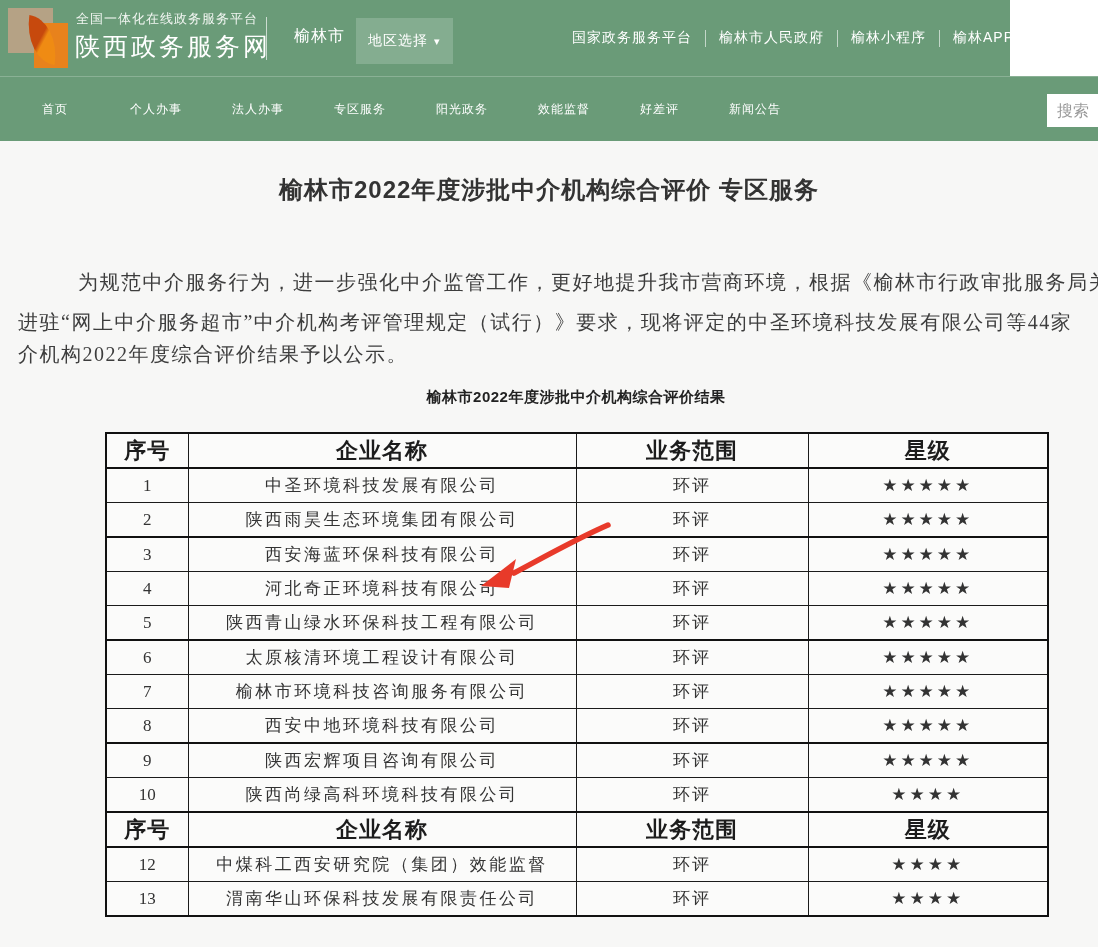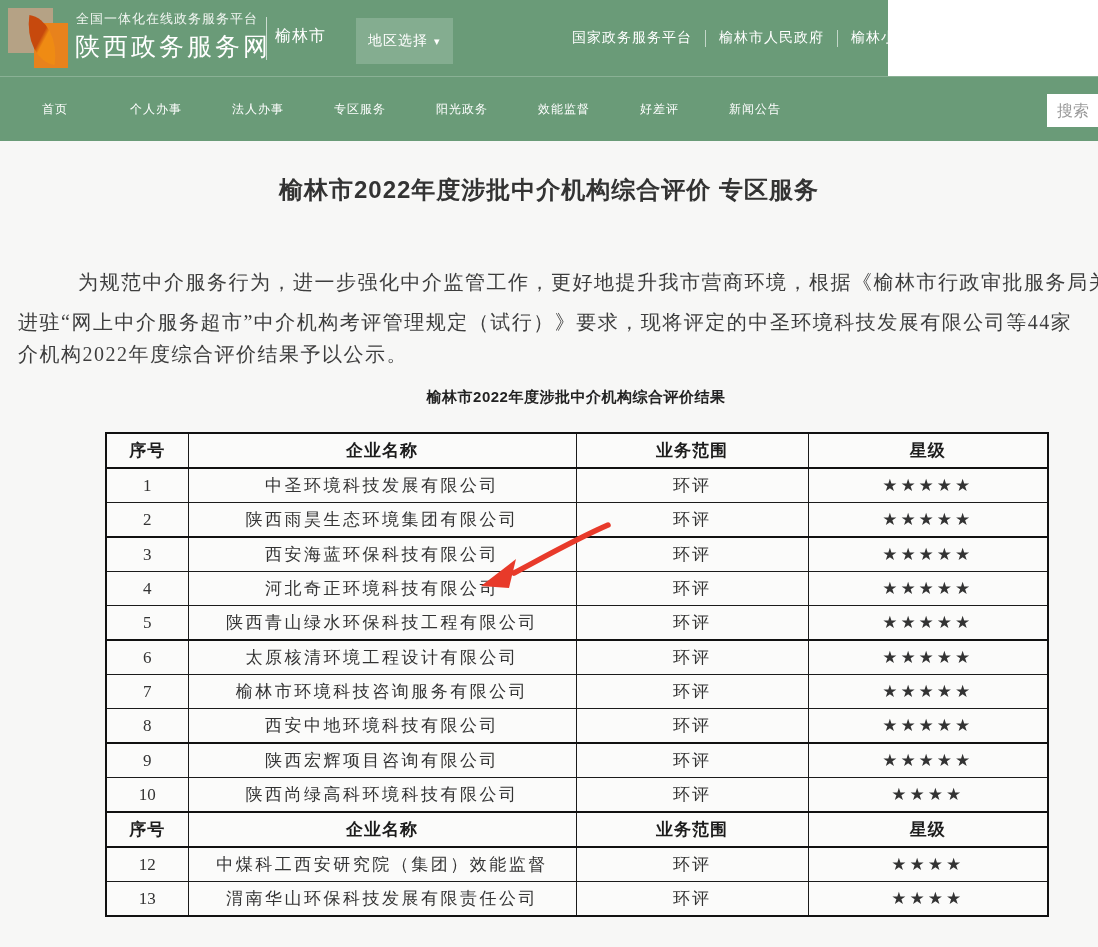--- a/index.html
+++ b/index.html
@@ -1,31 +1,31 @@
 <!DOCTYPE html>
 <html style="--header-green: #6a9b78; --arrow-red: #e83a2a; --star-black: #111111;"><head>
 <meta charset="utf-8">
 <style>
   html,body{margin:0;padding:0;background:#fff;}
   .page{position:relative;width:1098px;height:947px;overflow:hidden;
         font-family:"Liberation Sans", sans-serif;}
 
   
-  .topbar{position:absolute;left:0;top:0;width:888px;height:76px;
+  .topbar{position:absolute;left:0;top:0;width:1010px;height:76px;
           background:var(--header-green,#6a9b78);}
   .logo{position:absolute;left:8px;top:7px;width:62px;height:62px;}
   .logo .sq-back{position:absolute;left:0;top:1px;width:45px;height:45px;background:#b5a285;}
   .logo .sq-front{position:absolute;left:26px;top:16px;width:34px;height:45px;background:#e8821c;}
   .logo .leaf{position:absolute;left:18px;top:10px;width:32px;height:46px;
               background:linear-gradient(110deg,#c7490d 45%,#ef8b13 55%);
               border-radius:0 100% 0 100%;transform:rotate(8deg);}
   .platform-label{position:absolute;left:76px;top:10px;font-size:13px;color:#f2f6f2;letter-spacing:1px;}
   .site-name{position:absolute;left:75px;top:30px;font-size:25px;color:#fff;letter-spacing:3px;}
   .top-divider{position:absolute;left:266px;top:17px;width:1px;height:43px;background:rgba(255,255,255,.65);}
-  .city{position:absolute;left:275px;top:26px;font-size:16px;color:#fff;letter-spacing:1px;}
+  .city{position:absolute;left:294px;top:26px;font-size:16px;color:#fff;letter-spacing:1px;}
   .region-btn{position:absolute;left:356px;top:18px;height:30px;padding:8px 12px;
               background:rgba(255,255,255,.18);color:#fff;font-size:14px;
               display:flex;align-items:center;gap:6px;cursor:pointer;letter-spacing:1px;}
   .region-btn .caret{font-size:11px;line-height:1;}
   .toplinks{position:absolute;left:572px;top:0;height:76px;display:flex;align-items:center;}
   .toplink{color:#fff;font-size:14px;text-decoration:none;letter-spacing:1px;white-space:nowrap;cursor:pointer;}
   .vsep{width:1px;height:17px;background:rgba(255,255,255,.6);margin:0 13px;}
   .register{position:absolute;left:1078px;top:29px;color:#fff;font-size:15px;
             text-decoration:none;white-space:nowrap;cursor:pointer;}
 
@@ -52,21 +52,21 @@
   .pl1{left:18px;top:168px;}
   .pl2{left:18px;top:200px;}
   .table-caption{position:absolute;left:105px;top:247px;width:942px;text-align:center;
                  font-size:15px;font-weight:bold;color:#222;letter-spacing:.5px;}
 
   
   .tablewrap{position:absolute;left:105px;top:291px;width:942px;}
   table.eval{border-collapse:collapse;table-layout:fixed;width:942px;
              background:#fbfbfa;border:2px solid #111;}
   table.eval th,table.eval td{border:1px solid #1b1b1b;height:33px;padding:0;overflow:hidden;}
-  table.eval th{font-size:17px;font-weight:bold;color:#1c1c1c;text-align:center;letter-spacing:1px;
+  table.eval th{font-size:22px;font-weight:bold;color:#1c1c1c;text-align:center;letter-spacing:1px;
                 border-top:2px solid #111;border-bottom:2px solid #111;}
   table.eval td{font-family:"Liberation Serif","DejaVu Serif",serif;font-size:17px;color:#333;}
   td.c0{text-align:center;font-size:18px;}
   td.c1{text-align:center;padding-left:12px;letter-spacing:2.5px;}
   td.c2{text-align:center;letter-spacing:2px;}
   td.c3{text-align:center;font-size:20px;letter-spacing:3px;color:var(--star-black,#111);
         font-family:"DejaVu Sans",sans-serif;}
   tr.thick-bottom td{border-bottom:2px solid #111;}
 
   

